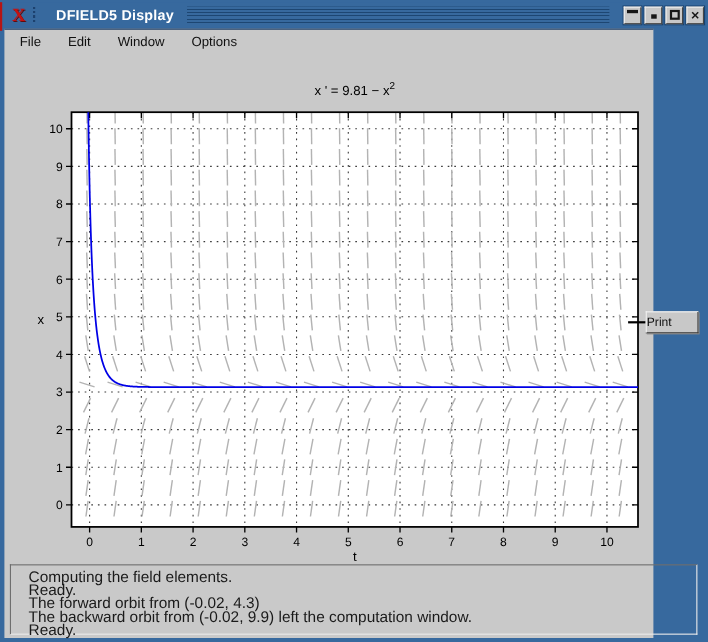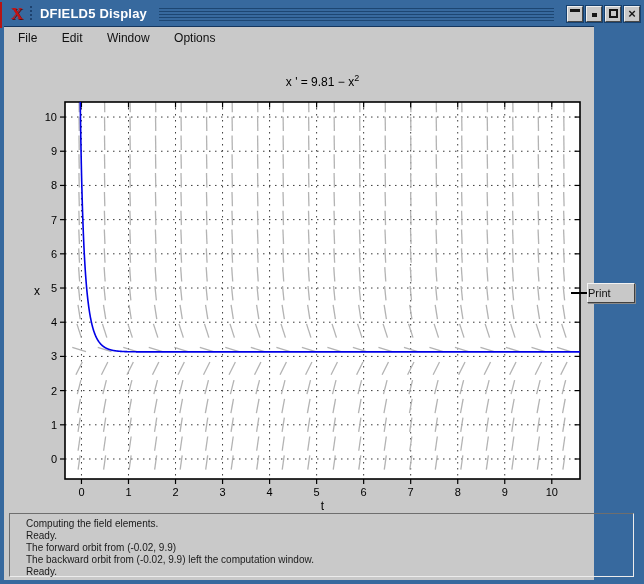--- a/index.html
+++ b/index.html
@@ -18,21 +18,21 @@
     display:flex;align-items:center;background:#37699e;
   }
   .x11-icon{
     width:20px;text-align:center;margin-left:4px;
     font-family:"Liberation Serif",serif;font-weight:bold;
     font-size:17px;line-height:18px;color:#c41212;
     text-shadow:1px 1px 0 #5e0b0b;
   }
   .tb-sep{width:2px;height:15px;margin:0 4px 0 3px;
     background:repeating-linear-gradient(to bottom,#1c416e 0 2px,transparent 2px 4px);}
-  .tb-title{color:#ffffff;font-size:13px;font-weight:bold;letter-spacing:0.2px;white-space:nowrap;margin-left:4px;}
+  .tb-title{color:#ffffff;font-size:13px;font-weight:bold;letter-spacing:0.2px;white-space:nowrap;margin-left:15px;}
   .tb-grip{flex:1;height:15px;margin:0 10px 0 12px;
     background:repeating-linear-gradient(to bottom,transparent 0 2px,#1d4672 2px 3px);}
   .tb-btn{
     position:relative;width:16px;height:16px;margin-left:3px;
     background:#c8c8c8;border:1px solid;border-color:#f0f0f0 #474747 #474747 #f0f0f0;
     box-shadow:0 0 0 1px #16406e;cursor:pointer;flex:none;
   }
   .tb-btn:last-child{margin-right:1px;}
   .g-shade{width:10px;height:3px;background:#161616;margin:2px auto 0;}
   .g-min{width:5px;height:4px;background:#161616;margin:6px auto 0;}
@@ -54,21 +54,21 @@
     background:#c8c8c8;border:1px solid;border-color:#f2f2f2 #404040 #404040 #f2f2f2;
     box-shadow:1px 1px 0 #8a8a8a;
     font-family:"Liberation Sans",sans-serif;font-size:11px;color:#101010;
     text-align:left;line-height:18px;cursor:pointer;
   }
   .connector{position:absolute;left:567px;top:265px;width:16px;height:2px;background:#000;}
   .statusbar{
     position:absolute;left:5px;top:486px;width:625px;height:64px;
     border:1px solid;border-color:#6e6e6e #ececec #ececec #6e6e6e;
     padding:4px 6px 0 16px;
-    font-size:10px;line-height:12px;color:#1a1a1a;
+    font-size:14px;line-height:12px;color:#1a1a1a;
   }
   .status-line{white-space:nowrap;}
 </style>
 </head>
 <body>
 
 <div class="window">
   <div class="edge-accent"></div>
 
   <div class="titlebar">
@@ -608,18 +608,18 @@
         <text x="298.5" y="423" text-anchor="middle" fill="#000" font-size="12">t</text>
         <text x="13" y="207.5" text-anchor="middle" fill="#000" font-size="12">x</text>
       </svg>
 
     <div class="connector"></div>
     <div class="print-btn">Print</div>
 
     <div class="statusbar">
       <div class="status-line">Computing the field elements.</div>
       <div class="status-line">Ready.</div>
-      <div class="status-line">The forward orbit from (-0.02, 9.9)</div>
+      <div class="status-line">The forward orbit from (-0.02, 4.3)</div>
       <div class="status-line">The backward orbit from (-0.02, 9.9) left the computation window.</div>
       <div class="status-line">Ready.</div>
     </div>
   </div>
 </div>
 
 </body></html>

